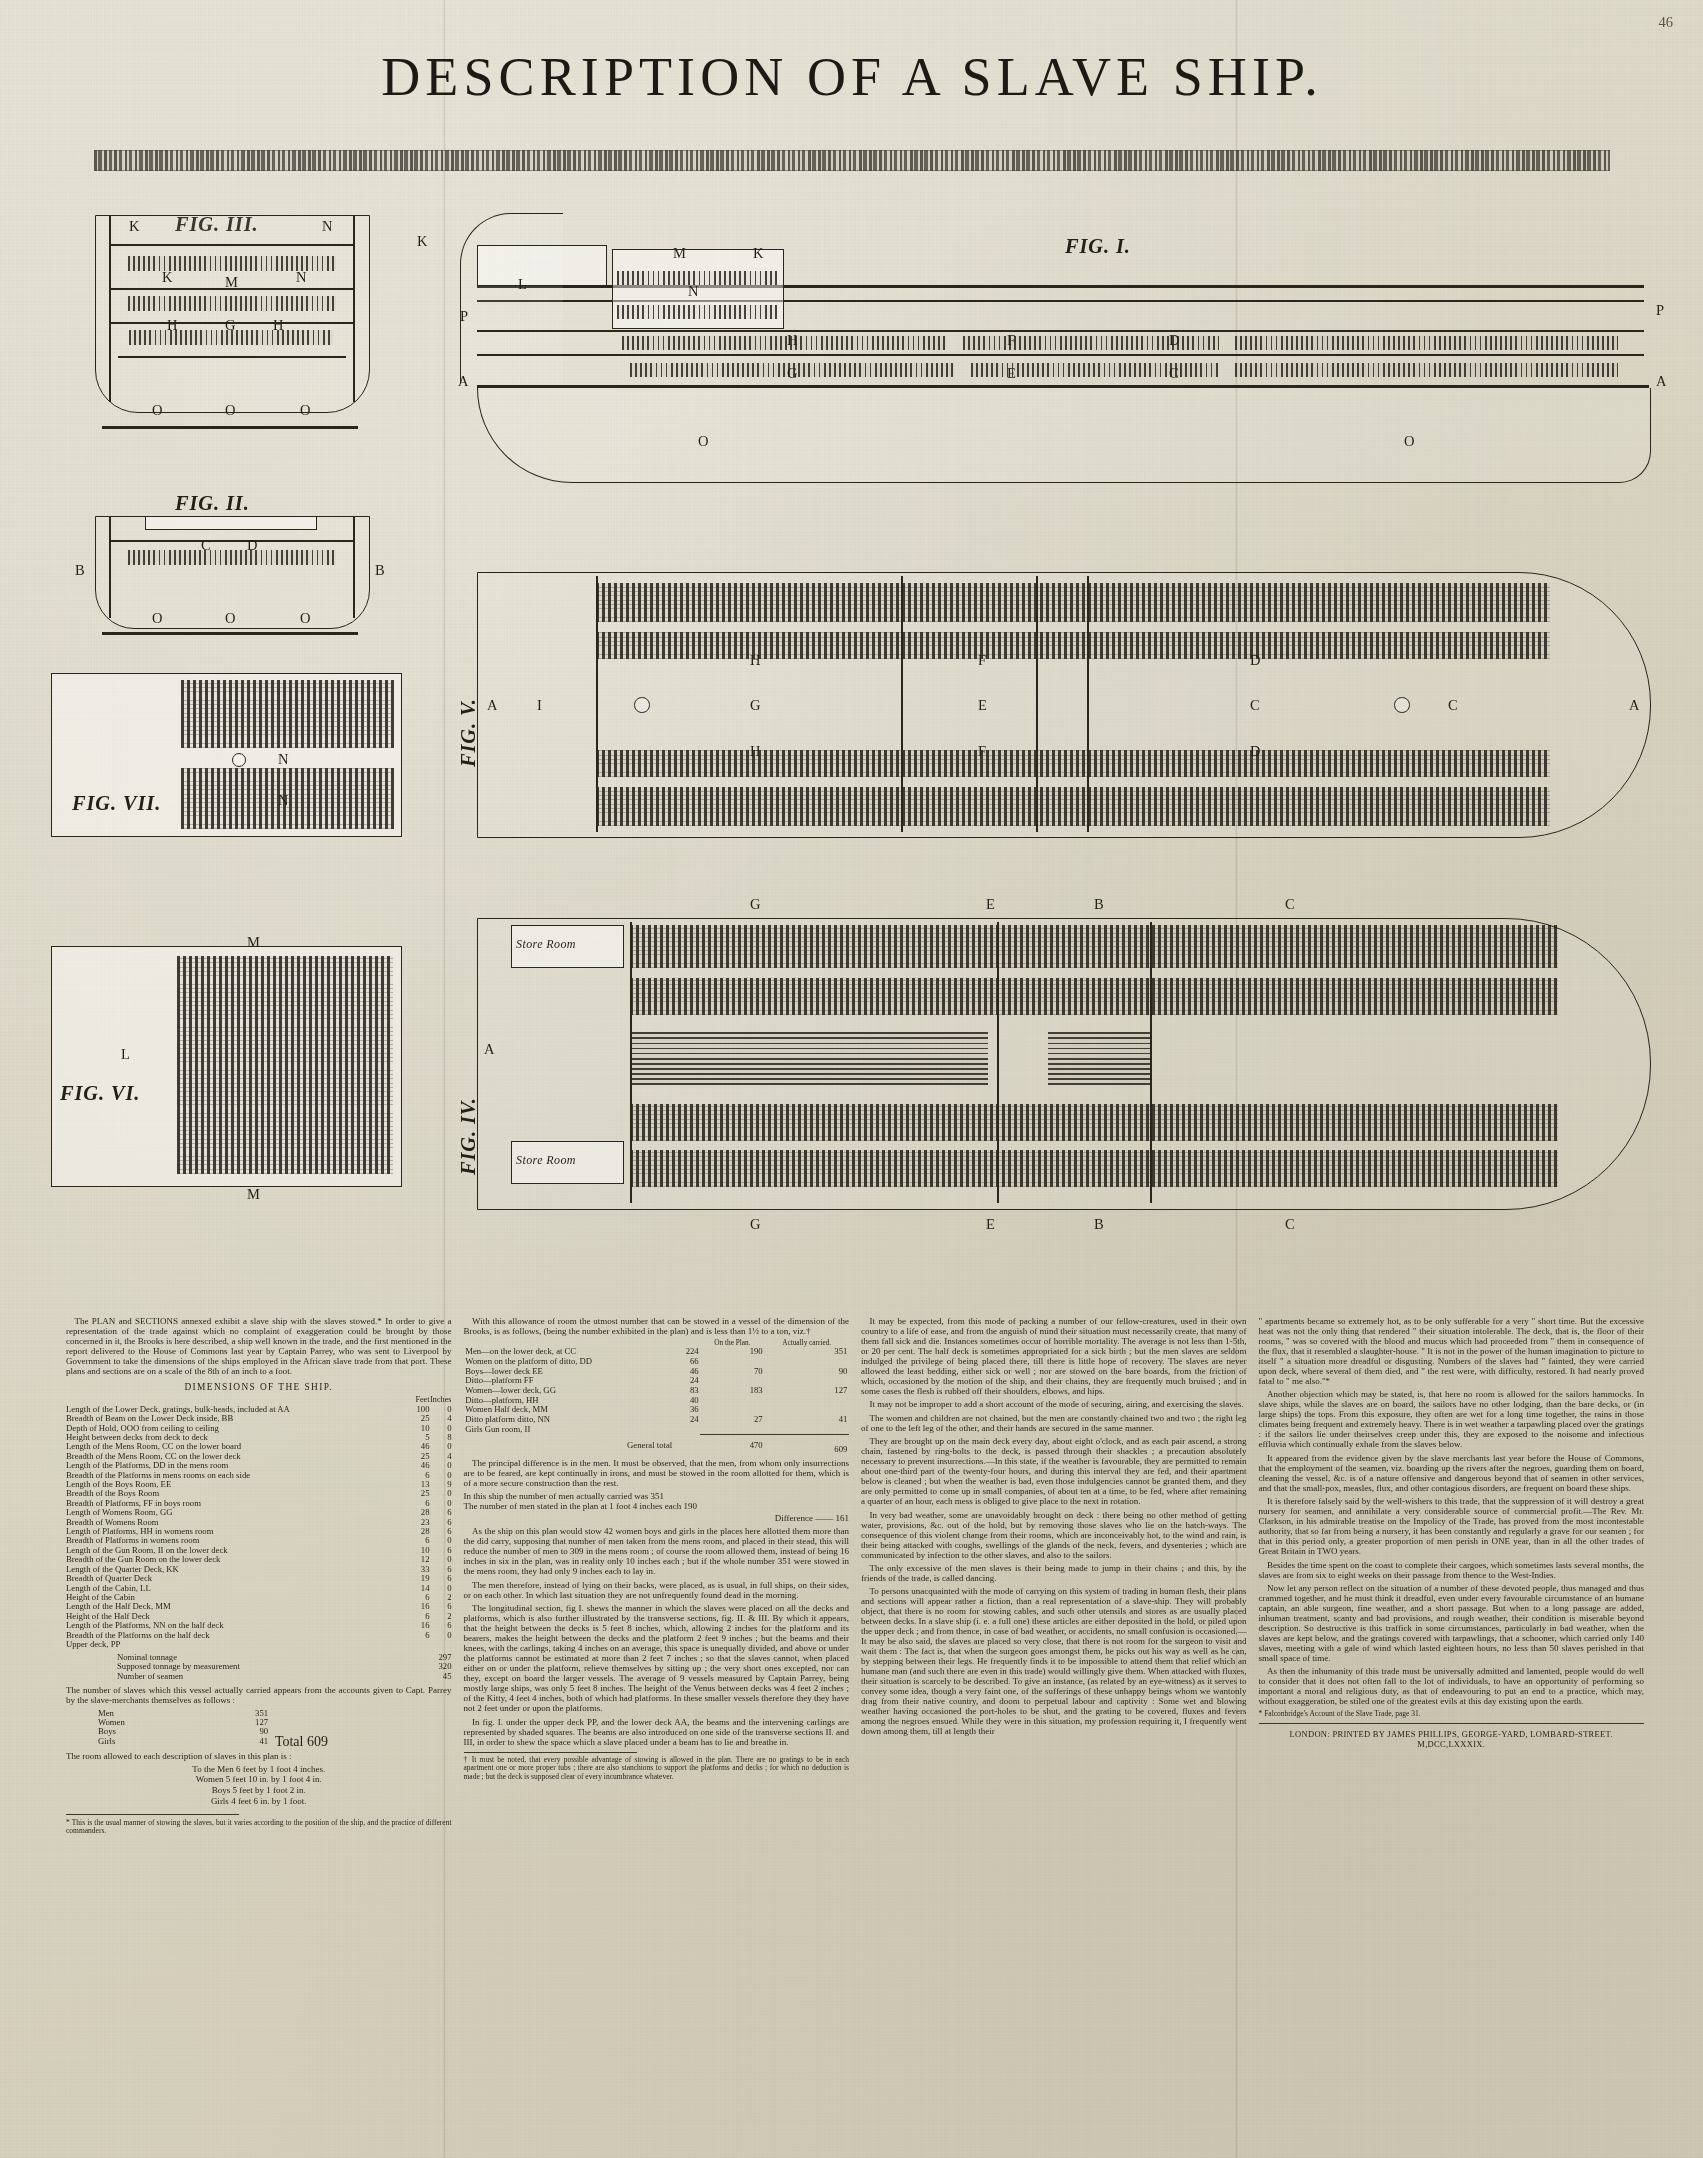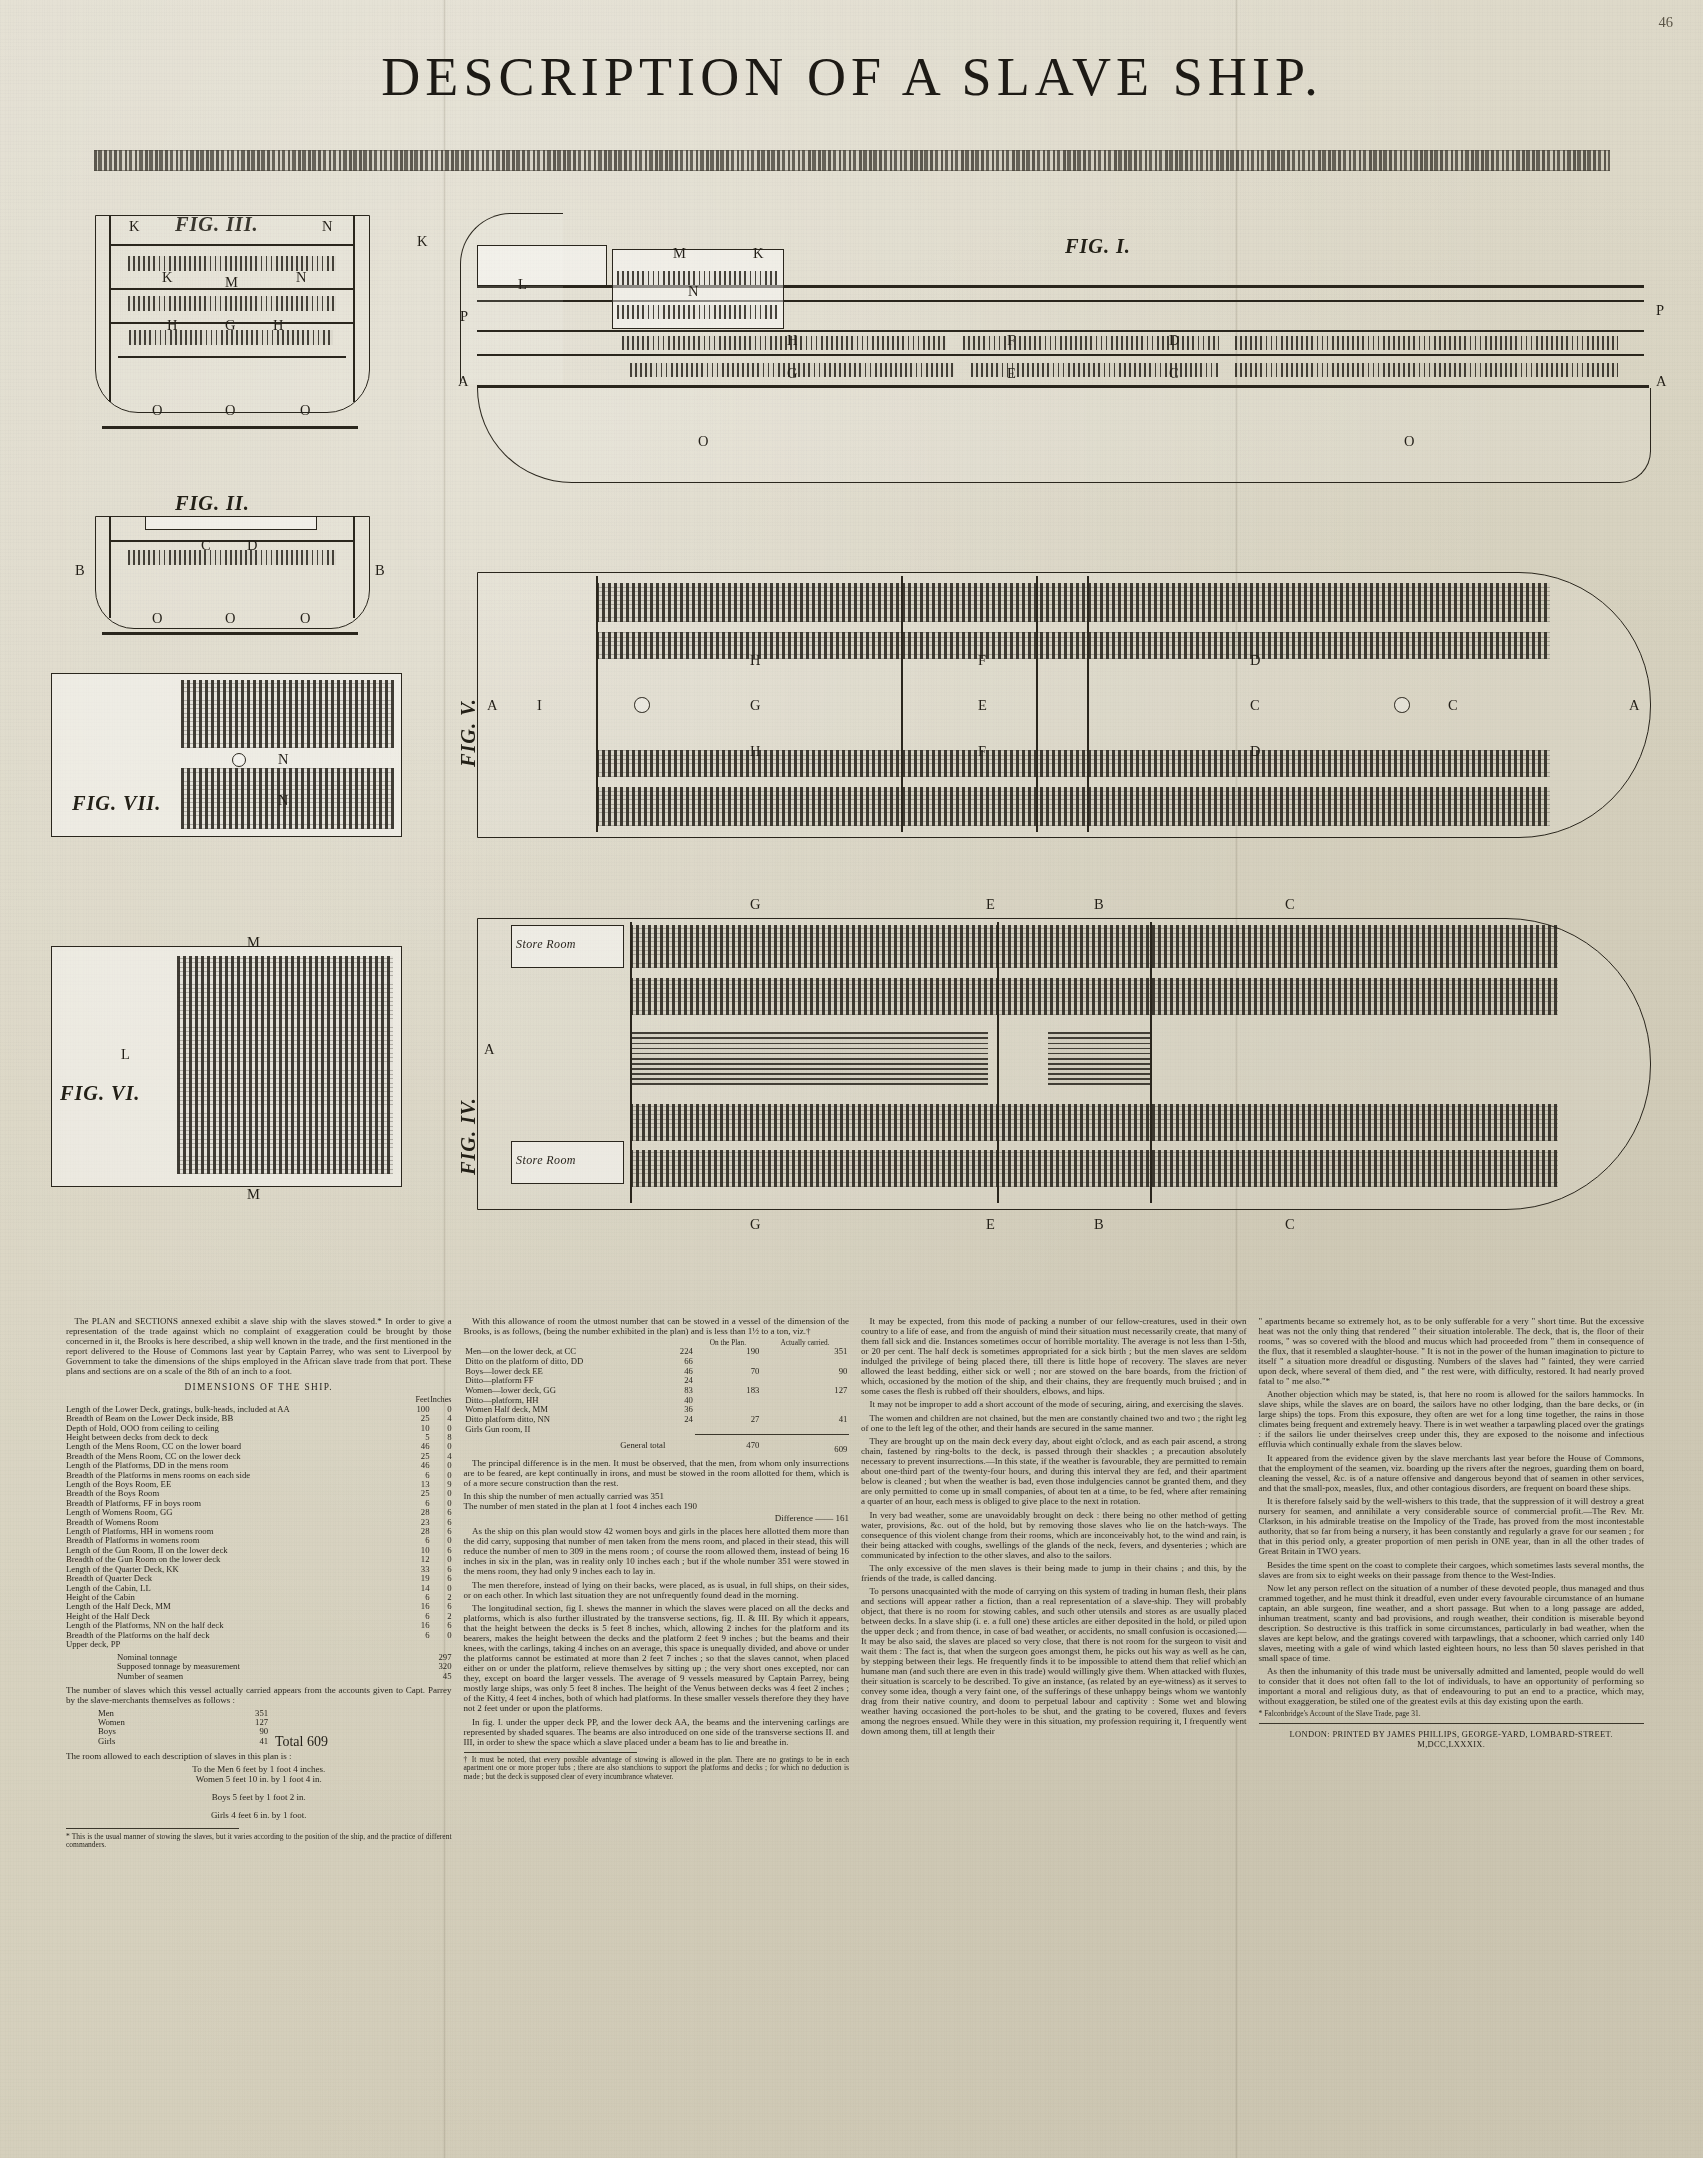--- a/index.html
+++ b/index.html
@@ -537,21 +537,21 @@
       <tr>
             <td class="dotted" style="padding-left:32px">Girls</td>
             <td class="num">41</td>
           </tr>
     </tbody>
       </table>
 
     <p class="noind" style="margin-top:4.3px;">The room allowed to each description of slaves in this plan is :</p>
     <p class="center" style="margin:0;">To the Men 6 feet by 1 foot 4 inches.</p>
     <p class="center" style="margin:0;">Women 5 feet 10 in. by 1 foot 4 in.</p>
-    <p class="center" style="margin:8px;">Boys 5 feet by 1 foot 2 in.</p>
+    <p class="center" style="margin:1px;">Boys 5 feet by 1 foot 2 in.</p>
     <p class="center" style="margin:0;">Girls 4 feet 6 in. by 1 foot.</p>
 
     <div class="rulel" style="width:45%;margin-top:8.5px;"></div>
     <div class="footnote">* This is the usual manner of stowing the slaves, but it varies according to the position of the ship, and the practice of different commanders.</div>
   </div>
 
   <div class="col">
     <p>With this allowance of room the utmost number that can be stowed in a vessel of the dimension of the Brooks, is as follows, (being the number exhibited in the plan) and is less than 1½ to a ton, viz.†</p>
 
     <table class="stow">
@@ -562,21 +562,21 @@
         <td class="c" style="font-size:7.3px;line-height:7.7px;">On the Plan.</td>
         <td class="c" style="font-size:7.3px;line-height:7.7px;">Actually carried.</td>
       </tr>
       <tr>
             <td>Men—on the lower deck, at CC</td>
             <td class="r">224</td>
             <td class="r">190</td>
             <td class="r">351</td>
           </tr>
       <tr>
-            <td>Ditto on the platform of ditto, DD</td>
+            <td>Women on the platform of ditto, DD</td>
             <td class="r">66</td>
             <td class="r"></td>
             <td class="r"></td>
           </tr>
       <tr>
             <td>Boys—lower deck EE</td>
             <td class="r">46</td>
             <td class="r">70</td>
             <td class="r">90</td>
           </tr>

